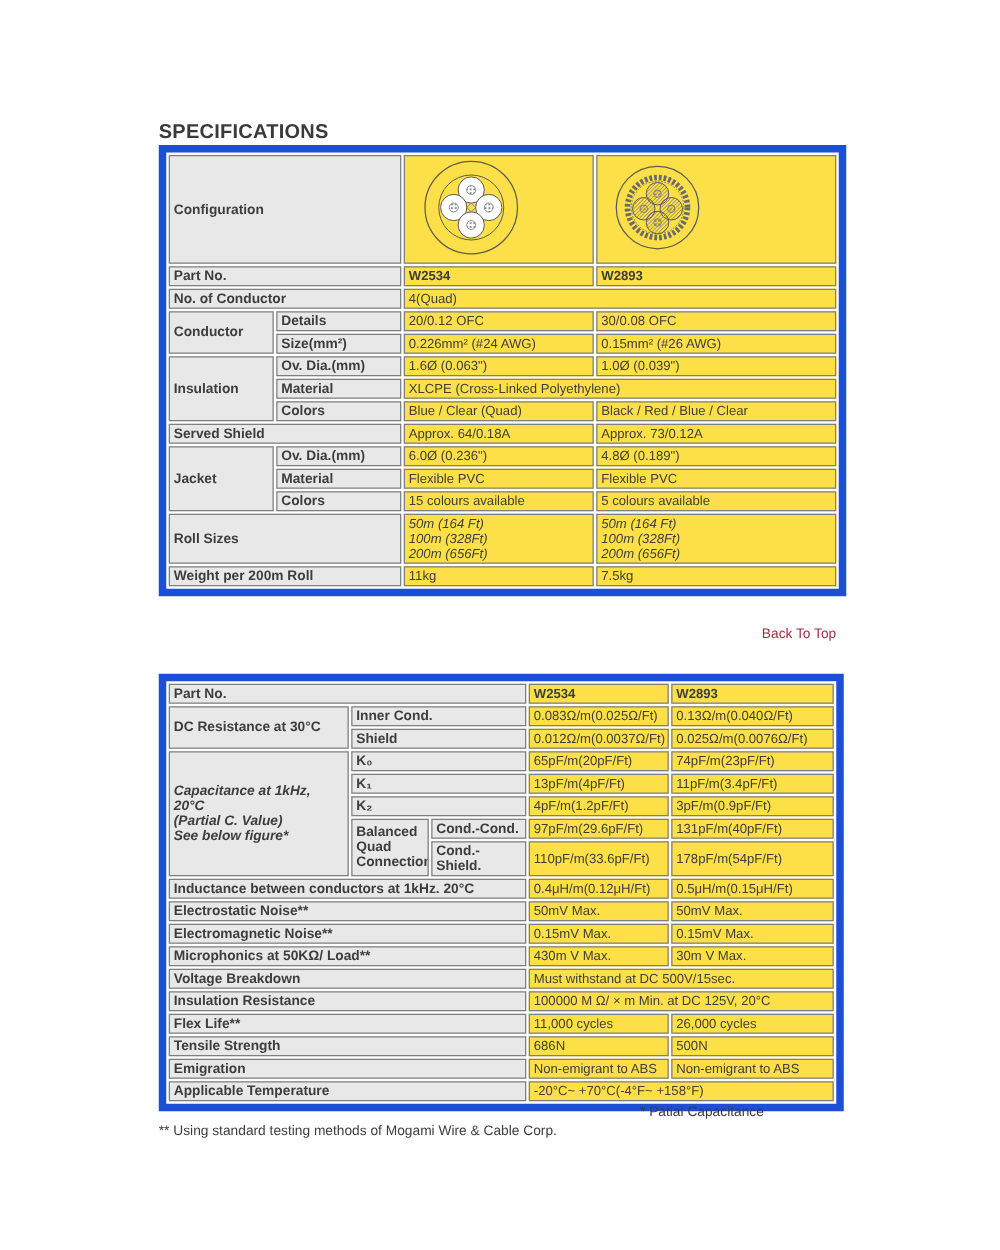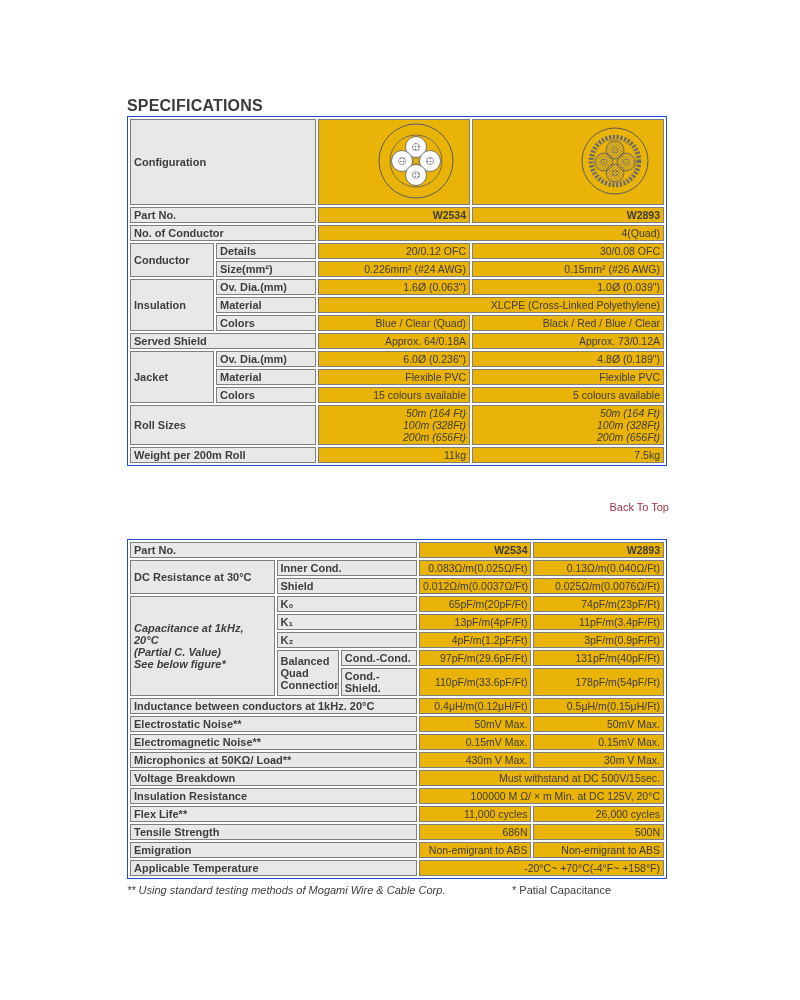--- a/index.html
+++ b/index.html
@@ -14,50 +14,50 @@
   .section-title {
     position: absolute; left: 0;
     font-size: 16px; font-weight: bold; color: #3a3a3a; letter-spacing: .2px;
   }
   #spec-title { top: 97px; }
   #elec-title { top: 525px; margin-top: 40px; }
 
   table.spec {
     position: absolute; left: 0;
     border-collapse: separate; border-spacing: 2px;
-    border: 1px solid #1d4ed8; background: #ffffff;
+    border: 6px solid #1d4ed8; background: #ffffff;
     table-layout: fixed;
   }
   #table1 { top: 116px; width: 540px; }
   #table2 { top: 539px; width: 540px; }
 
   td {
     border: 1px solid #7f7f7f;
     font-size: 10.5px; color: #3d3d3d;
     padding: 1px 3px; height: 15px;
     overflow: hidden;
   }
   td.label {
     background: #e8e8e8; font-weight: bold; text-align: left;
     vertical-align: middle; font-size: 11px;
   }
-  td.data { background: #eab308; text-align: right; vertical-align: middle; }
+  td.data { background: #fde047; text-align: left; vertical-align: middle; }
   td.bold { font-weight: bold; }
   .multiline { white-space: pre-line; font-style: italic; }
   #config-row td { height: 82px; }
   .diagram-cell { text-align: center; vertical-align: middle; }
 
   .back-to-top {
     position: absolute; top: 501px; right: 0;
     font-size: 11px; font-weight: normal; color: #9e2f41;
     text-decoration: none; cursor: pointer;
   }
 
   .footnotes { position: absolute; top: 884px; left: 0; width: 542px; font-size: 11px; color: #3d3d3d; }
-  .footnote-left { position: absolute; left: 0; top: 0; font-style: italic; }
+  .footnote-left { position: absolute; left: 0; top: 15px; }
   .footnote-right { position: absolute; left: 385px; top: 0; }
 </style>
 </head>
 <body>
 
 <div class="content">
 
   <div id="spec-title" class="section-title">SPECIFICATIONS</div>
 
   <table id="table1" class="spec">

